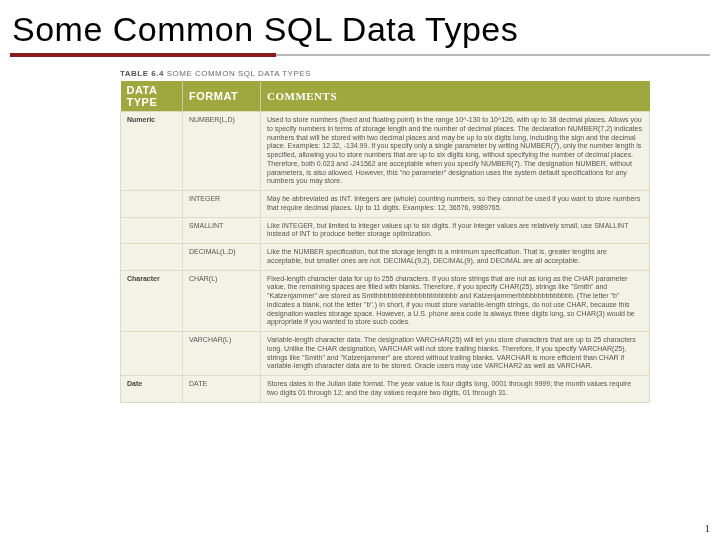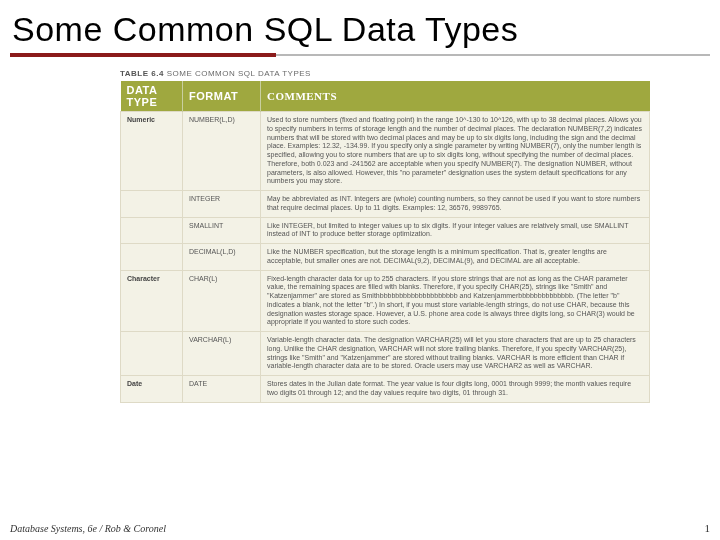--- a/index.html
+++ b/index.html
@@ -163,15 +163,14 @@
         </tr>
         <tr>
           <td class="col-dt">Date</td>
           <td class="col-fmt">DATE</td>
           <td>Stores dates in the Julian date format. The year value is four digits long, 0001 through 9999; the month values require two digits 01 through 12; and the day values require two digits, 01 through 31.</td>
         </tr>
       </tbody>
     </table>
   </div>
 
-  <div class="footer">Database Systems, 6e / Rob &amp; Coronel</div>
   <div class="pagenum">1</div>
 </div>
 
 </body></html>

